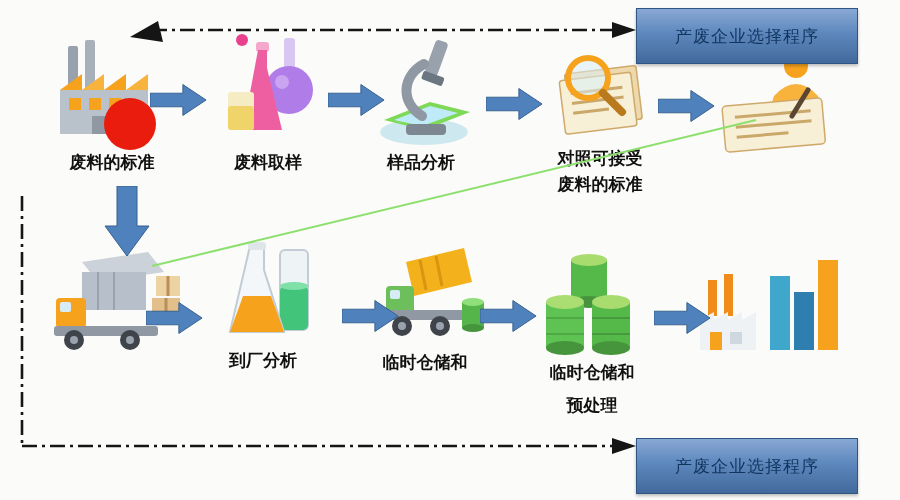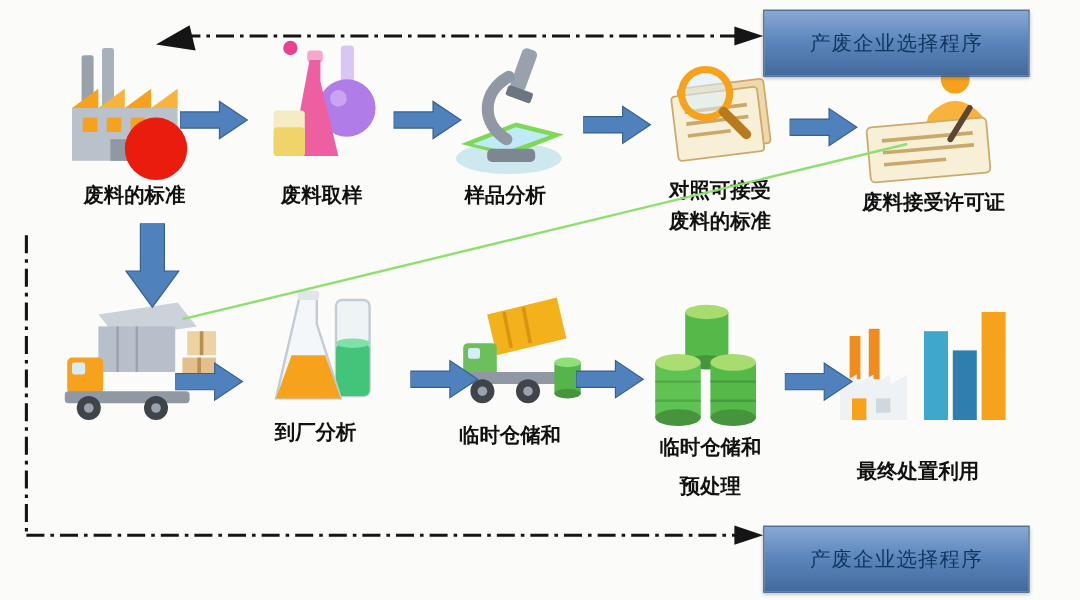--- a/index.html
+++ b/index.html
@@ -231,29 +231,27 @@
 
   <div class="step-label" style="left:112px;top:150px">废料的标准</div>
 
   <div class="step-label" style="left:268px;top:150px">废料取样</div>
 
   <div class="step-label" style="left:421px;top:150px">样品分析</div>
 
   <div class="step-label" style="left:600px;top:146px">对照可接受
 废料的标准</div>
 
-  <div class="step-label" style="left:778px;top:156px">废料接受许可证</div>
 
 
   <div class="step-label" style="left:263px;top:348px">到厂分析</div>
 
   <div class="step-label" style="left:425px;top:350px">临时仓储和</div>
 
   <div class="step-label wide-lines" style="left:592px;top:356px">临时仓储和
 预处理</div>
 
-  <div class="step-label" style="left:765px;top:380px">最终处置利用</div>
 
   <div class="banner" style="left:636px;top:8px">产废企业选择程序</div>
 
   <div class="banner" style="left:636px;top:438px">产废企业选择程序</div>
 
 </div>
 
 </body></html>

